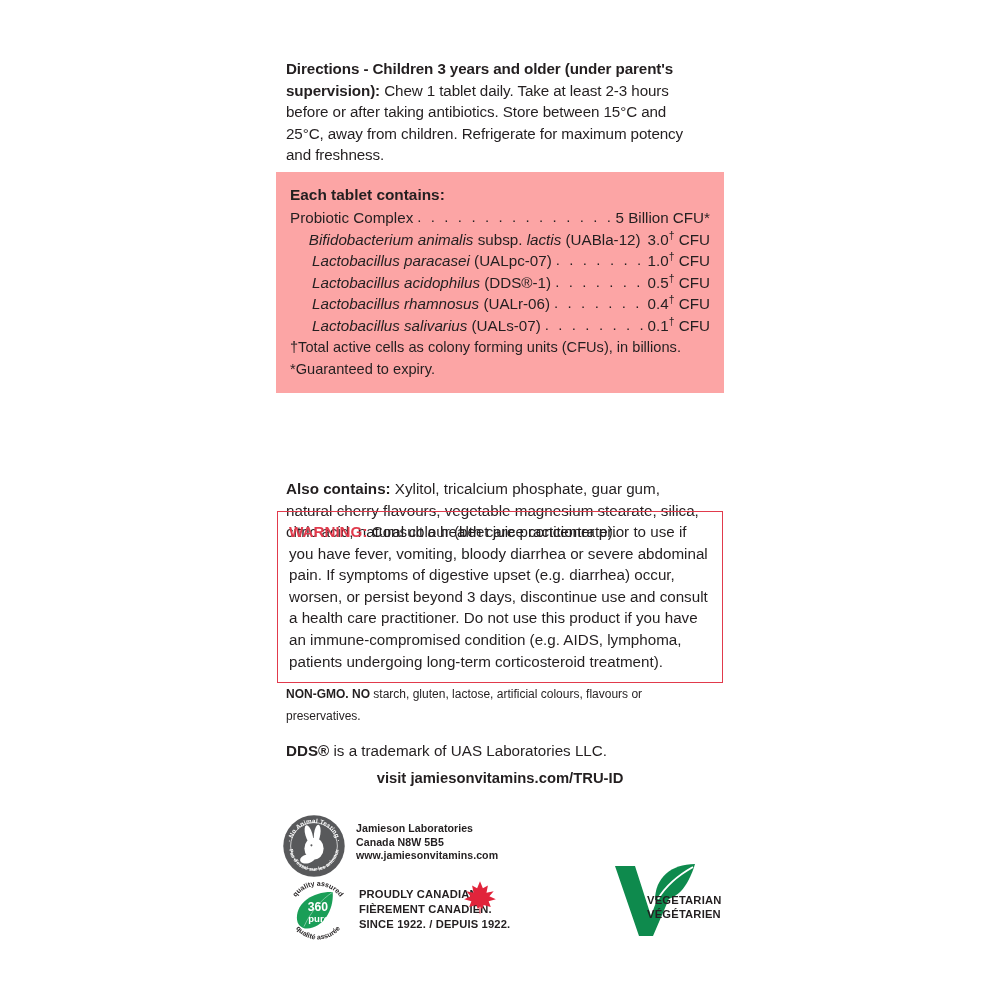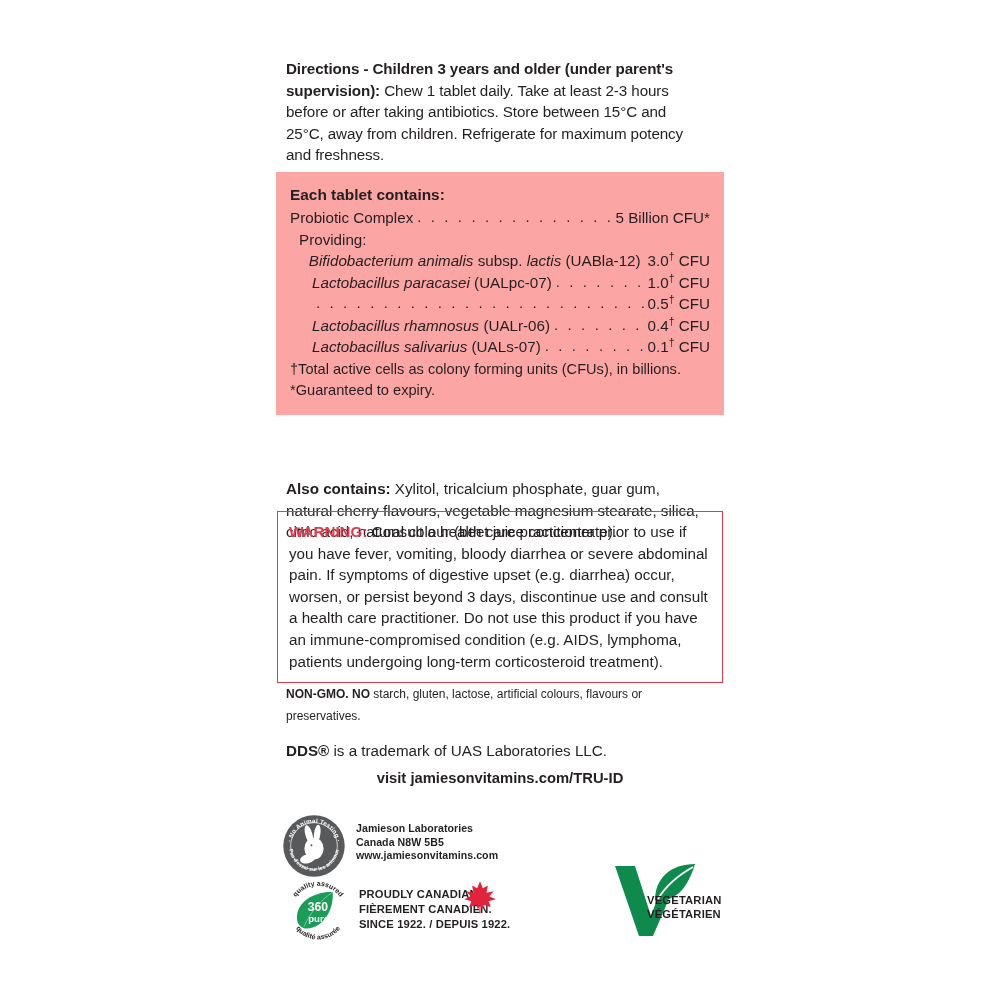--- a/index.html
+++ b/index.html
@@ -168,35 +168,35 @@
 
   <div class="facts">
     <div class="facts-title">Each tablet contains:</div>
 
     <div class="row">
       <span class="nm">Probiotic Complex</span>
       <span class="leader">. . . . . . . . . . . . . . . . . . . . . . . . . . . . . . . . . . . . . . . . . . . . . . . . . . . . .</span>
       <span class="amt">5 Billion CFU*</span>
     </div>
 
-    <div class="providing">Providing:</div>
 
     <div class="row strain-row">
       <span class="nm"><i class="sci">Bifidobacterium animalis</i><span> subsp. </span><i class="sci">lactis</i><span> (UABla-12)</span></span>
       <span class="leader">. . . . . . . . . . . . . . . . . . . . . . . . . . . . . . . . . . . . . . . . . . . . . . . . . . . . .</span>
       <span class="amt"><span>3.0</span><span class="sup">†</span><span> CFU</span></span>
     </div>
 
     <div class="row strain-row">
       <span class="nm"><i class="sci">Lactobacillus paracasei</i><span> (UALpc-07)</span></span>
       <span class="leader">. . . . . . . . . . . . . . . . . . . . . . . . . . . . . . . . . . . . . . . . . . . . . . . . . . . . .</span>
       <span class="amt"><span>1.0</span><span class="sup">†</span><span> CFU</span></span>
     </div>
 
     <div class="row strain-row">
+      <span class="nm"><i class="sci">Lactobacillus acidophilus</i><span> (DDS®-1)</span></span>
       <span class="leader">. . . . . . . . . . . . . . . . . . . . . . . . . . . . . . . . . . . . . . . . . . . . . . . . . . . . .</span>
       <span class="amt"><span>0.5</span><span class="sup">†</span><span> CFU</span></span>
     </div>
 
     <div class="row strain-row">
       <span class="nm"><i class="sci">Lactobacillus rhamnosus</i><span> (UALr-06)</span></span>
       <span class="leader">. . . . . . . . . . . . . . . . . . . . . . . . . . . . . . . . . . . . . . . . . . . . . . . . . . . . .</span>
       <span class="amt"><span>0.4</span><span class="sup">†</span><span> CFU</span></span>
     </div>
 

